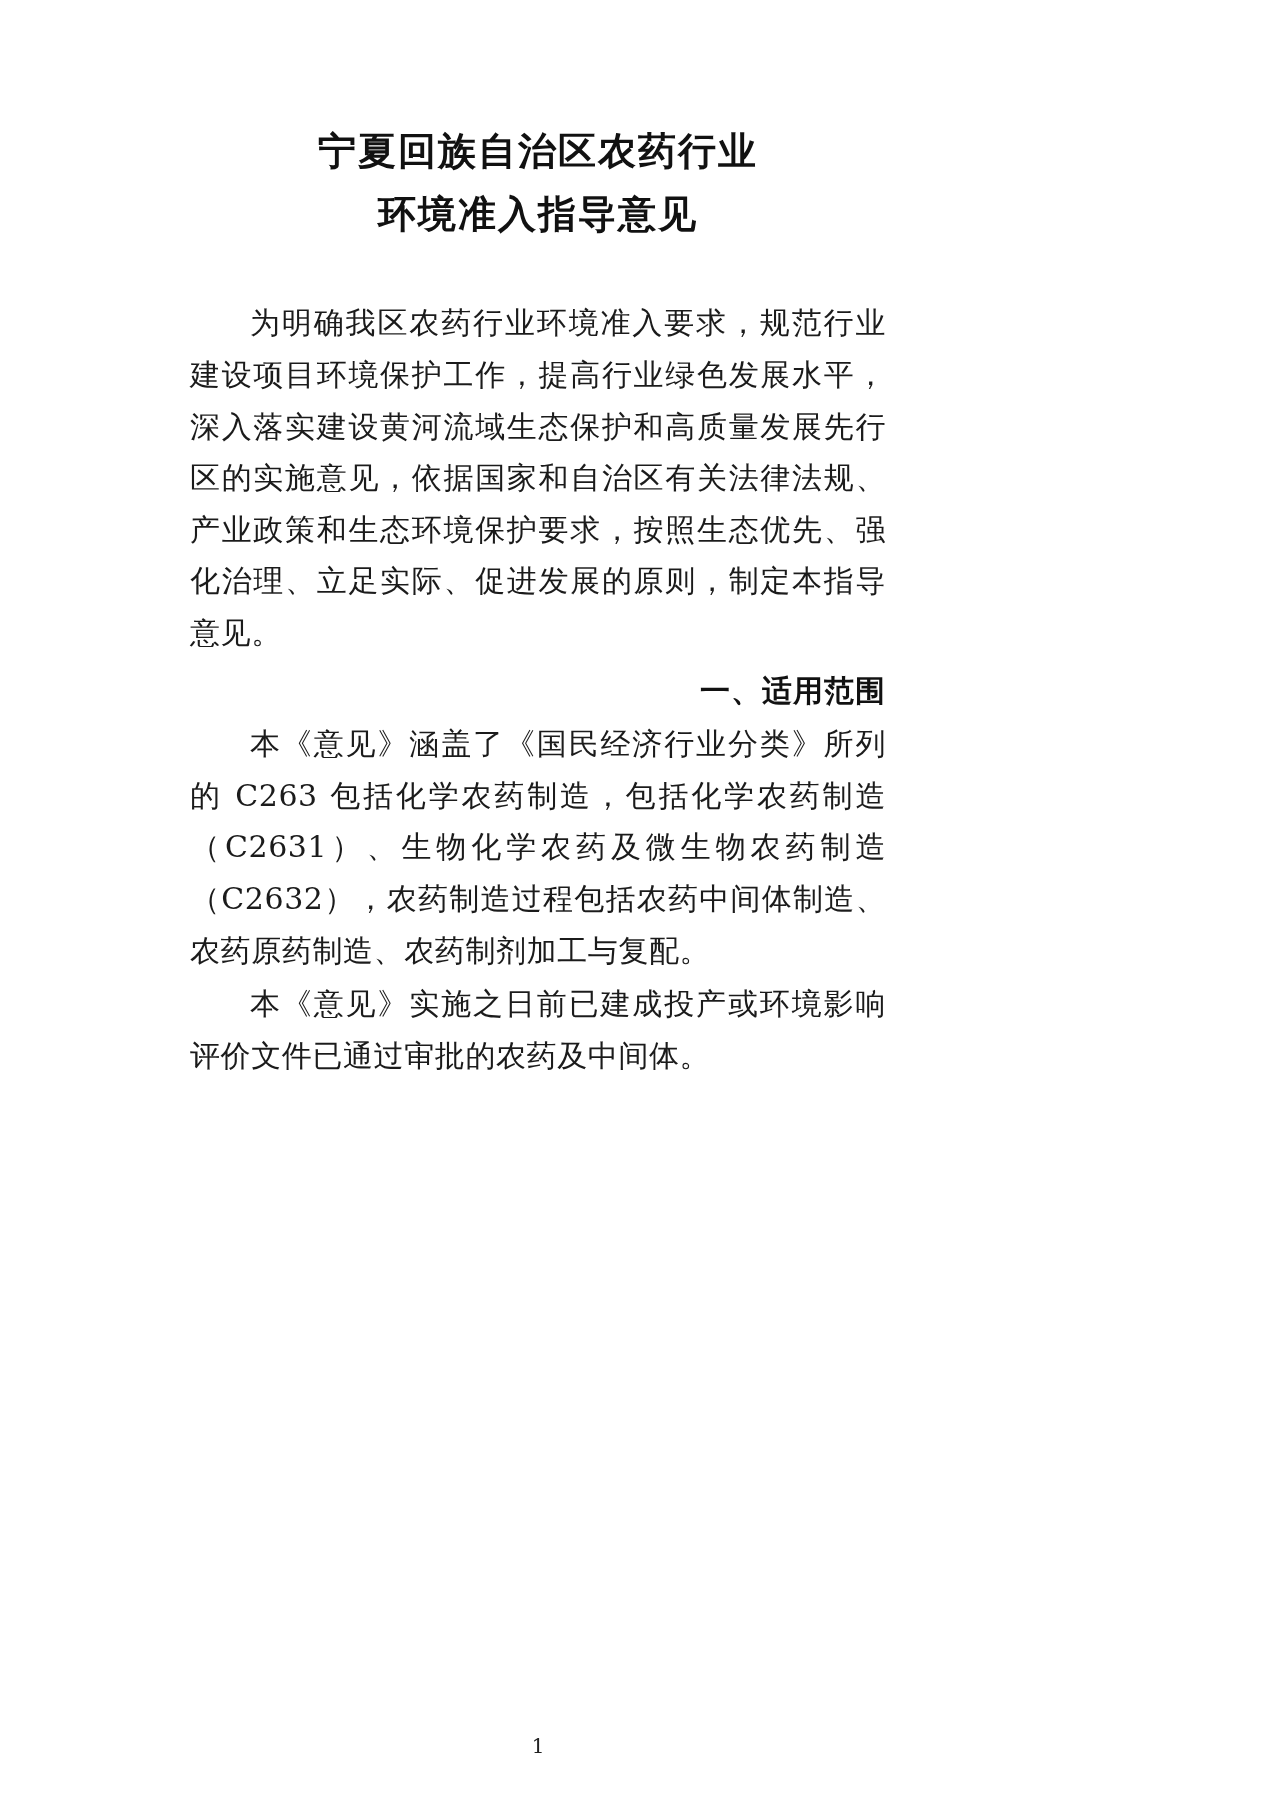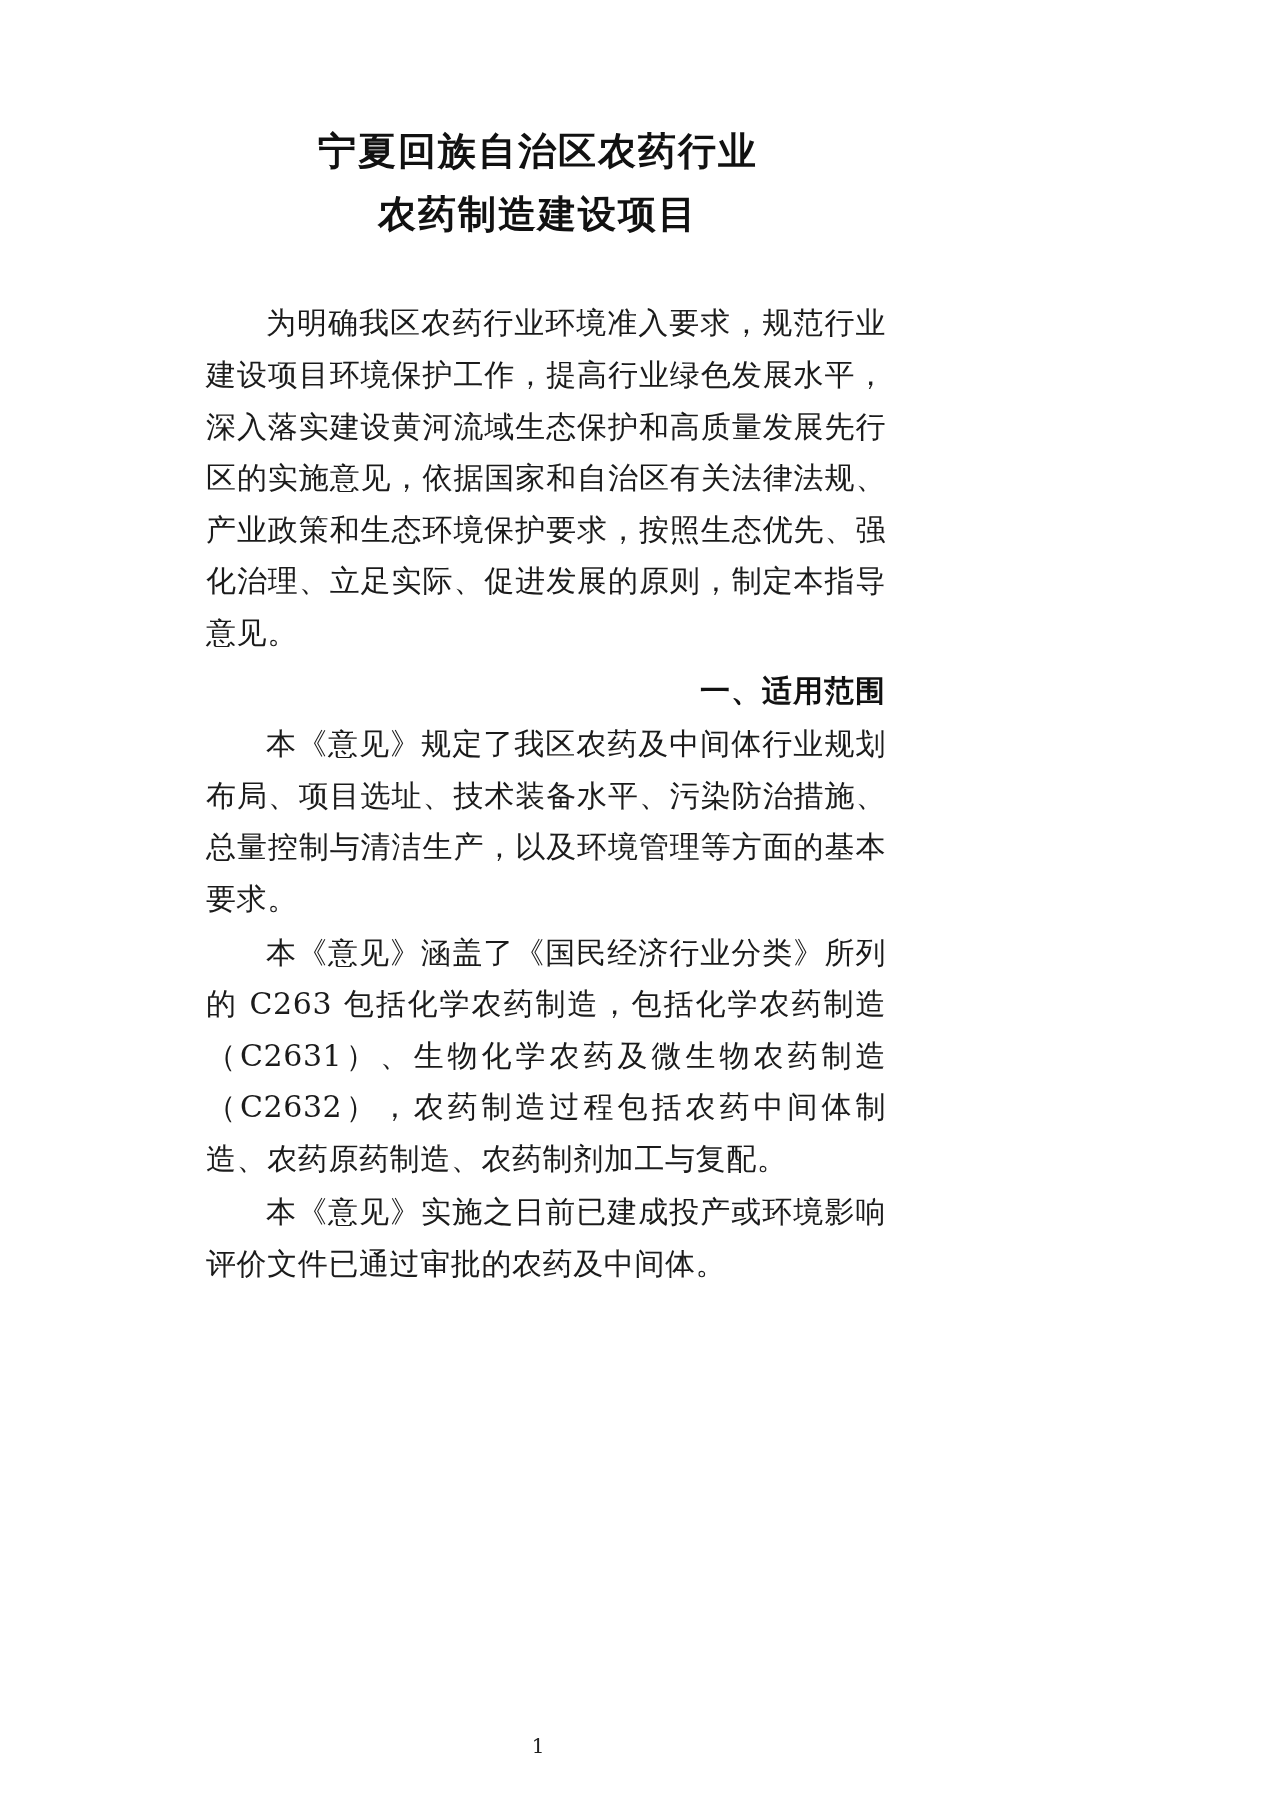--- a/index.html
+++ b/index.html
@@ -37,21 +37,21 @@
   }
   .title-gap {
     height: 52px;
   }
   p.body-text {
     font-size: 30px;
     line-height: 1.72;
     letter-spacing: 0.6px;
     text-align: justify;
     text-justify: inter-ideograph;
-    margin: 0 0 2px 16px;
+    margin: 0 0 2px 0;
     text-indent: 2em;
     color: #1b1b1b;
   }
   h2.section-heading {
     font-family: "DejaVu Sans", "Liberation Sans", sans-serif;
     font-weight: 700;
     font-size: 30px;
     line-height: 1.72;
     letter-spacing: 1px;
     margin: 6px 0 2px 0;
@@ -70,27 +70,26 @@
     color: #222222;
   }
 </style>
 </head>
 <body>
 
 <div class="page">
 
   <div class="doc-title">
     <span class="line">宁夏回族自治区农药行业</span>
-    <span class="line">农药制造建设项目</span>
+    <span class="line">环境准入指导意见</span>
   </div>
 
   <div class="title-gap"></div>
 
   <p class="body-text">为明确我区农药行业环境准入要求，规范行业建设项目环境保护工作，提高行业绿色发展水平，深入落实建设黄河流域生态保护和高质量发展先行区的实施意见，依据国家和自治区有关法律法规、产业政策和生态环境保护要求，按照生态优先、强化治理、立足实际、促进发展的原则，制定本指导意见。</p>
 
   <h2 class="section-heading">一、适用范围</h2>
 
-  <p class="body-text">本《意见》规定了我区农药及中间体行业规划布局、项目选址、技术装备水平、污染防治措施、总量控制与清洁生产，以及环境管理等方面的基本要求。</p>
   <p class="body-text">本《意见》涵盖了《国民经济行业分类》所列的 C263 包括化学农药制造，包括化学农药制造（C2631）、生物化学农药及微生物农药制造（C2632），农药制造过程包括农药中间体制造、农药原药制造、农药制剂加工与复配。</p>
   <p class="body-text">本《意见》实施之日前已建成投产或环境影响评价文件已通过审批的农药及中间体。</p>
 
   <div class="page-number">1</div>
 </div>
 
 </body></html>

